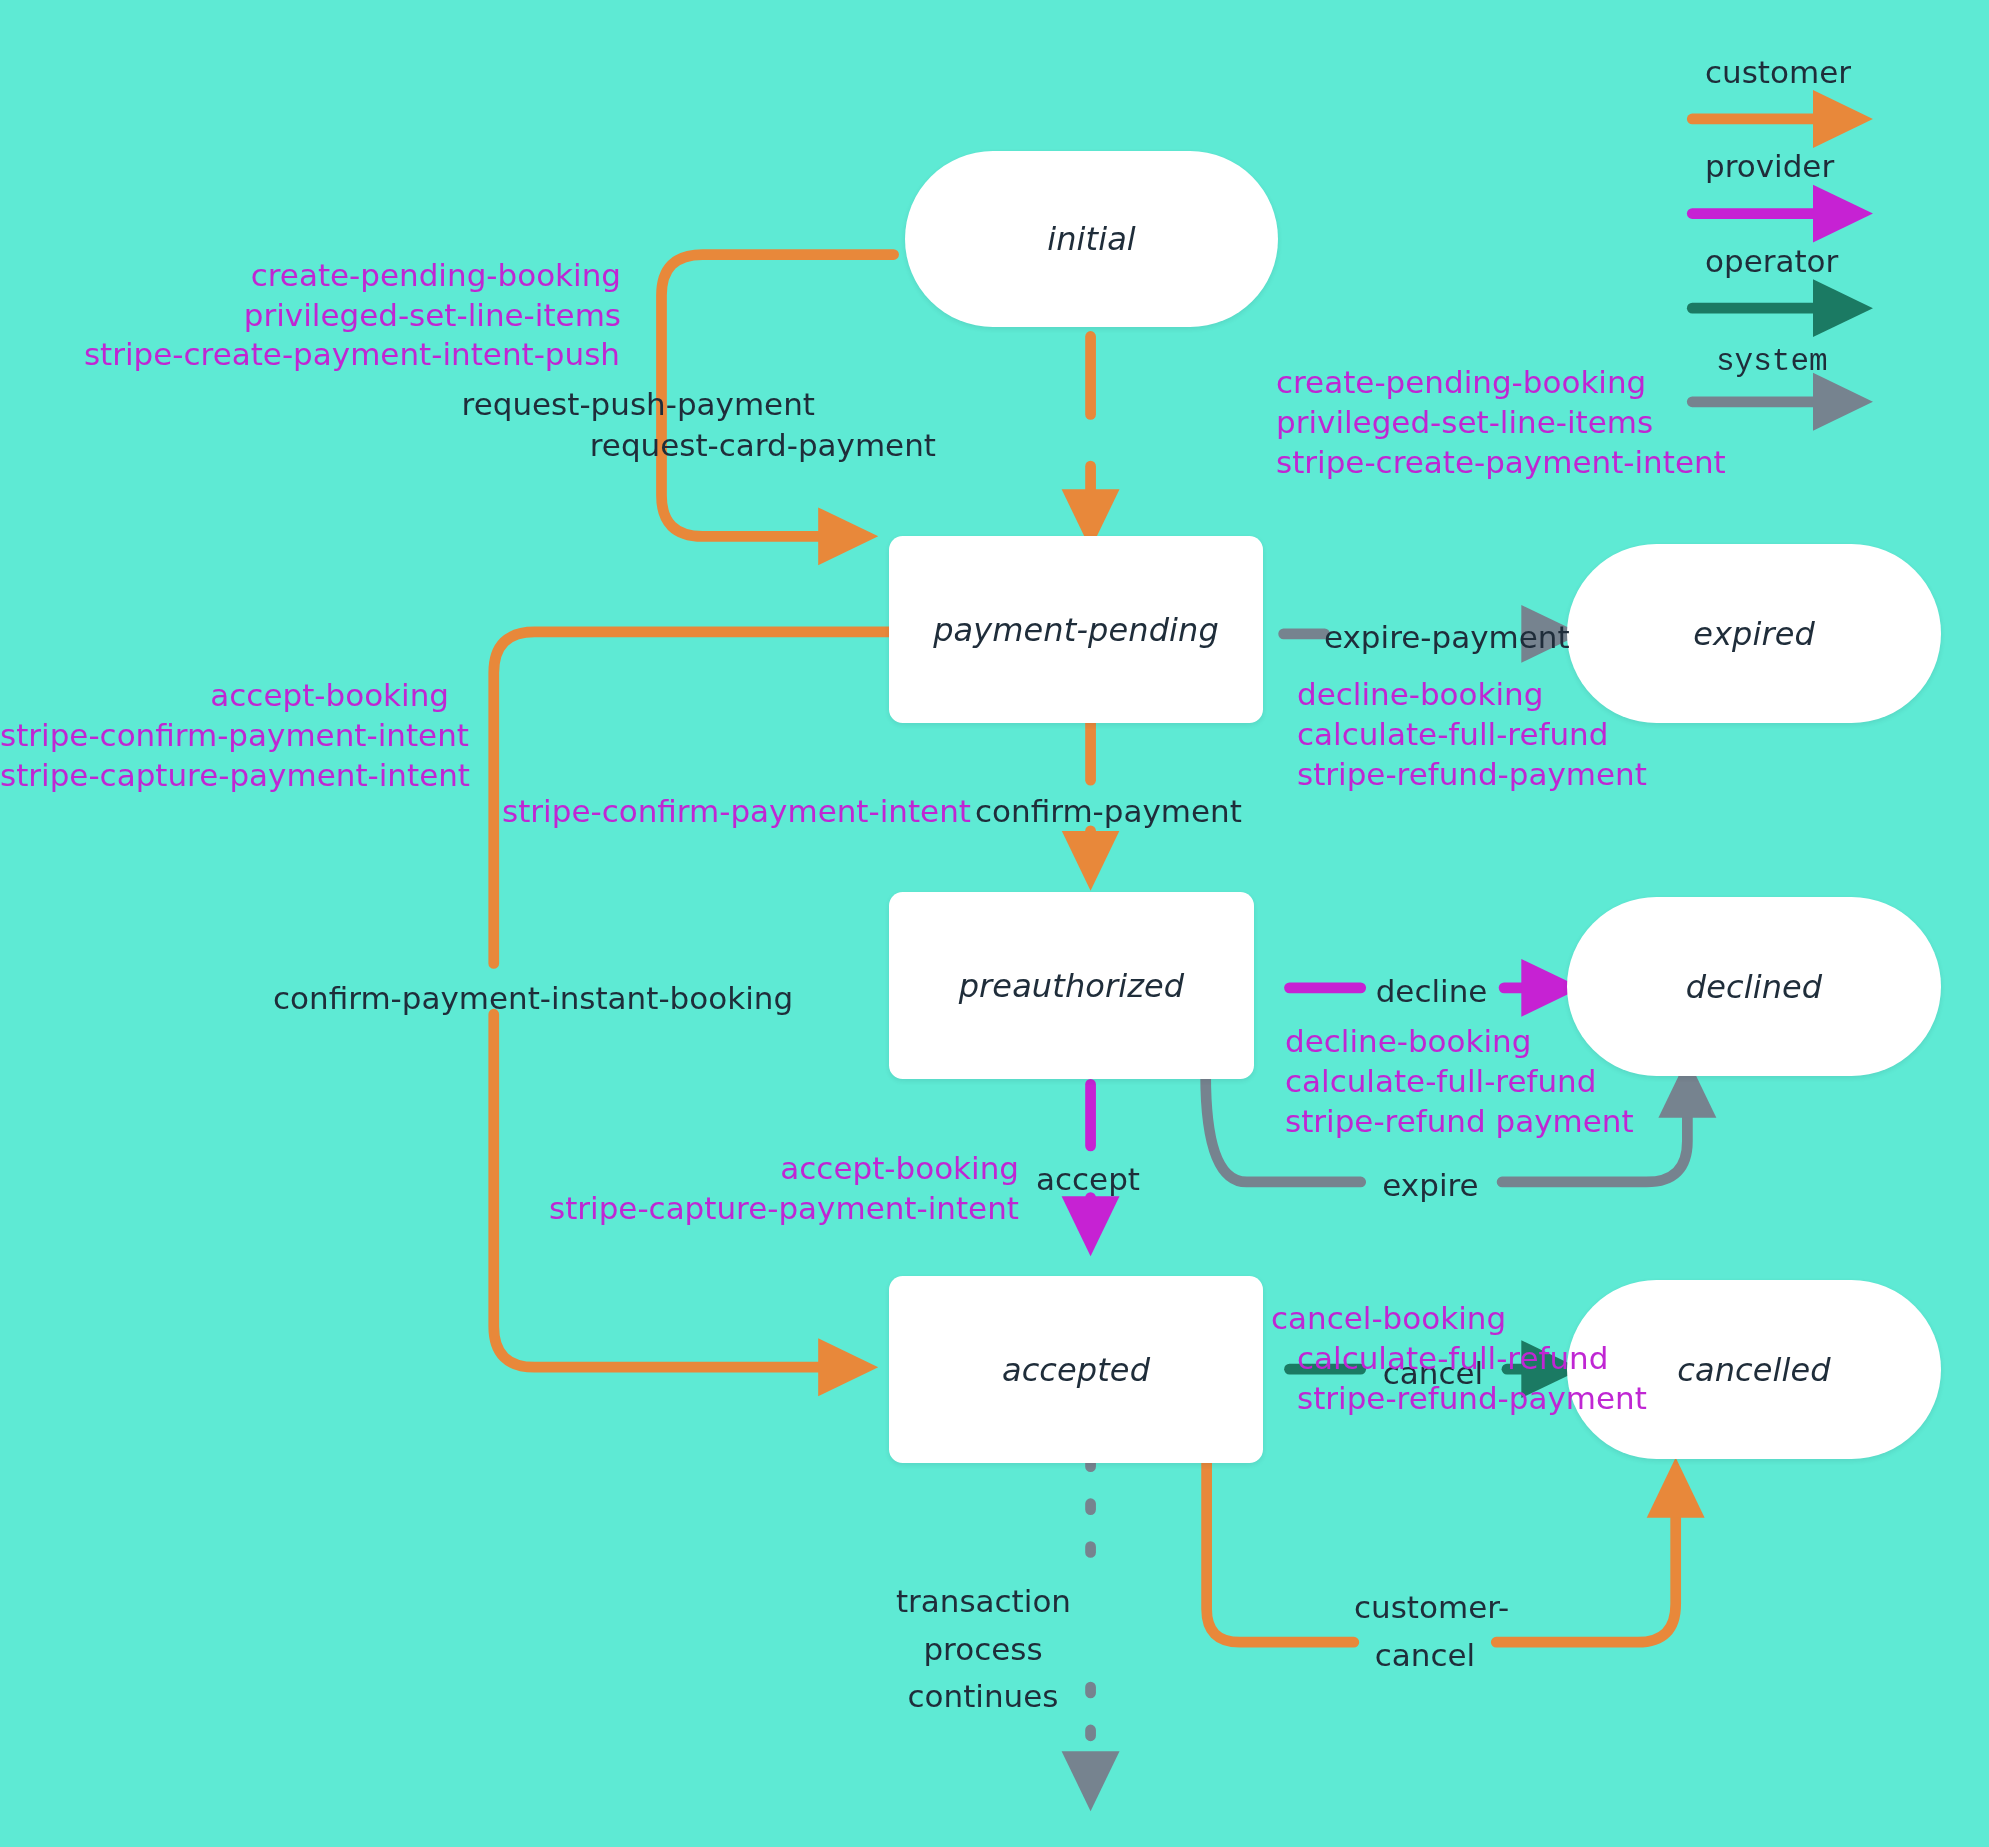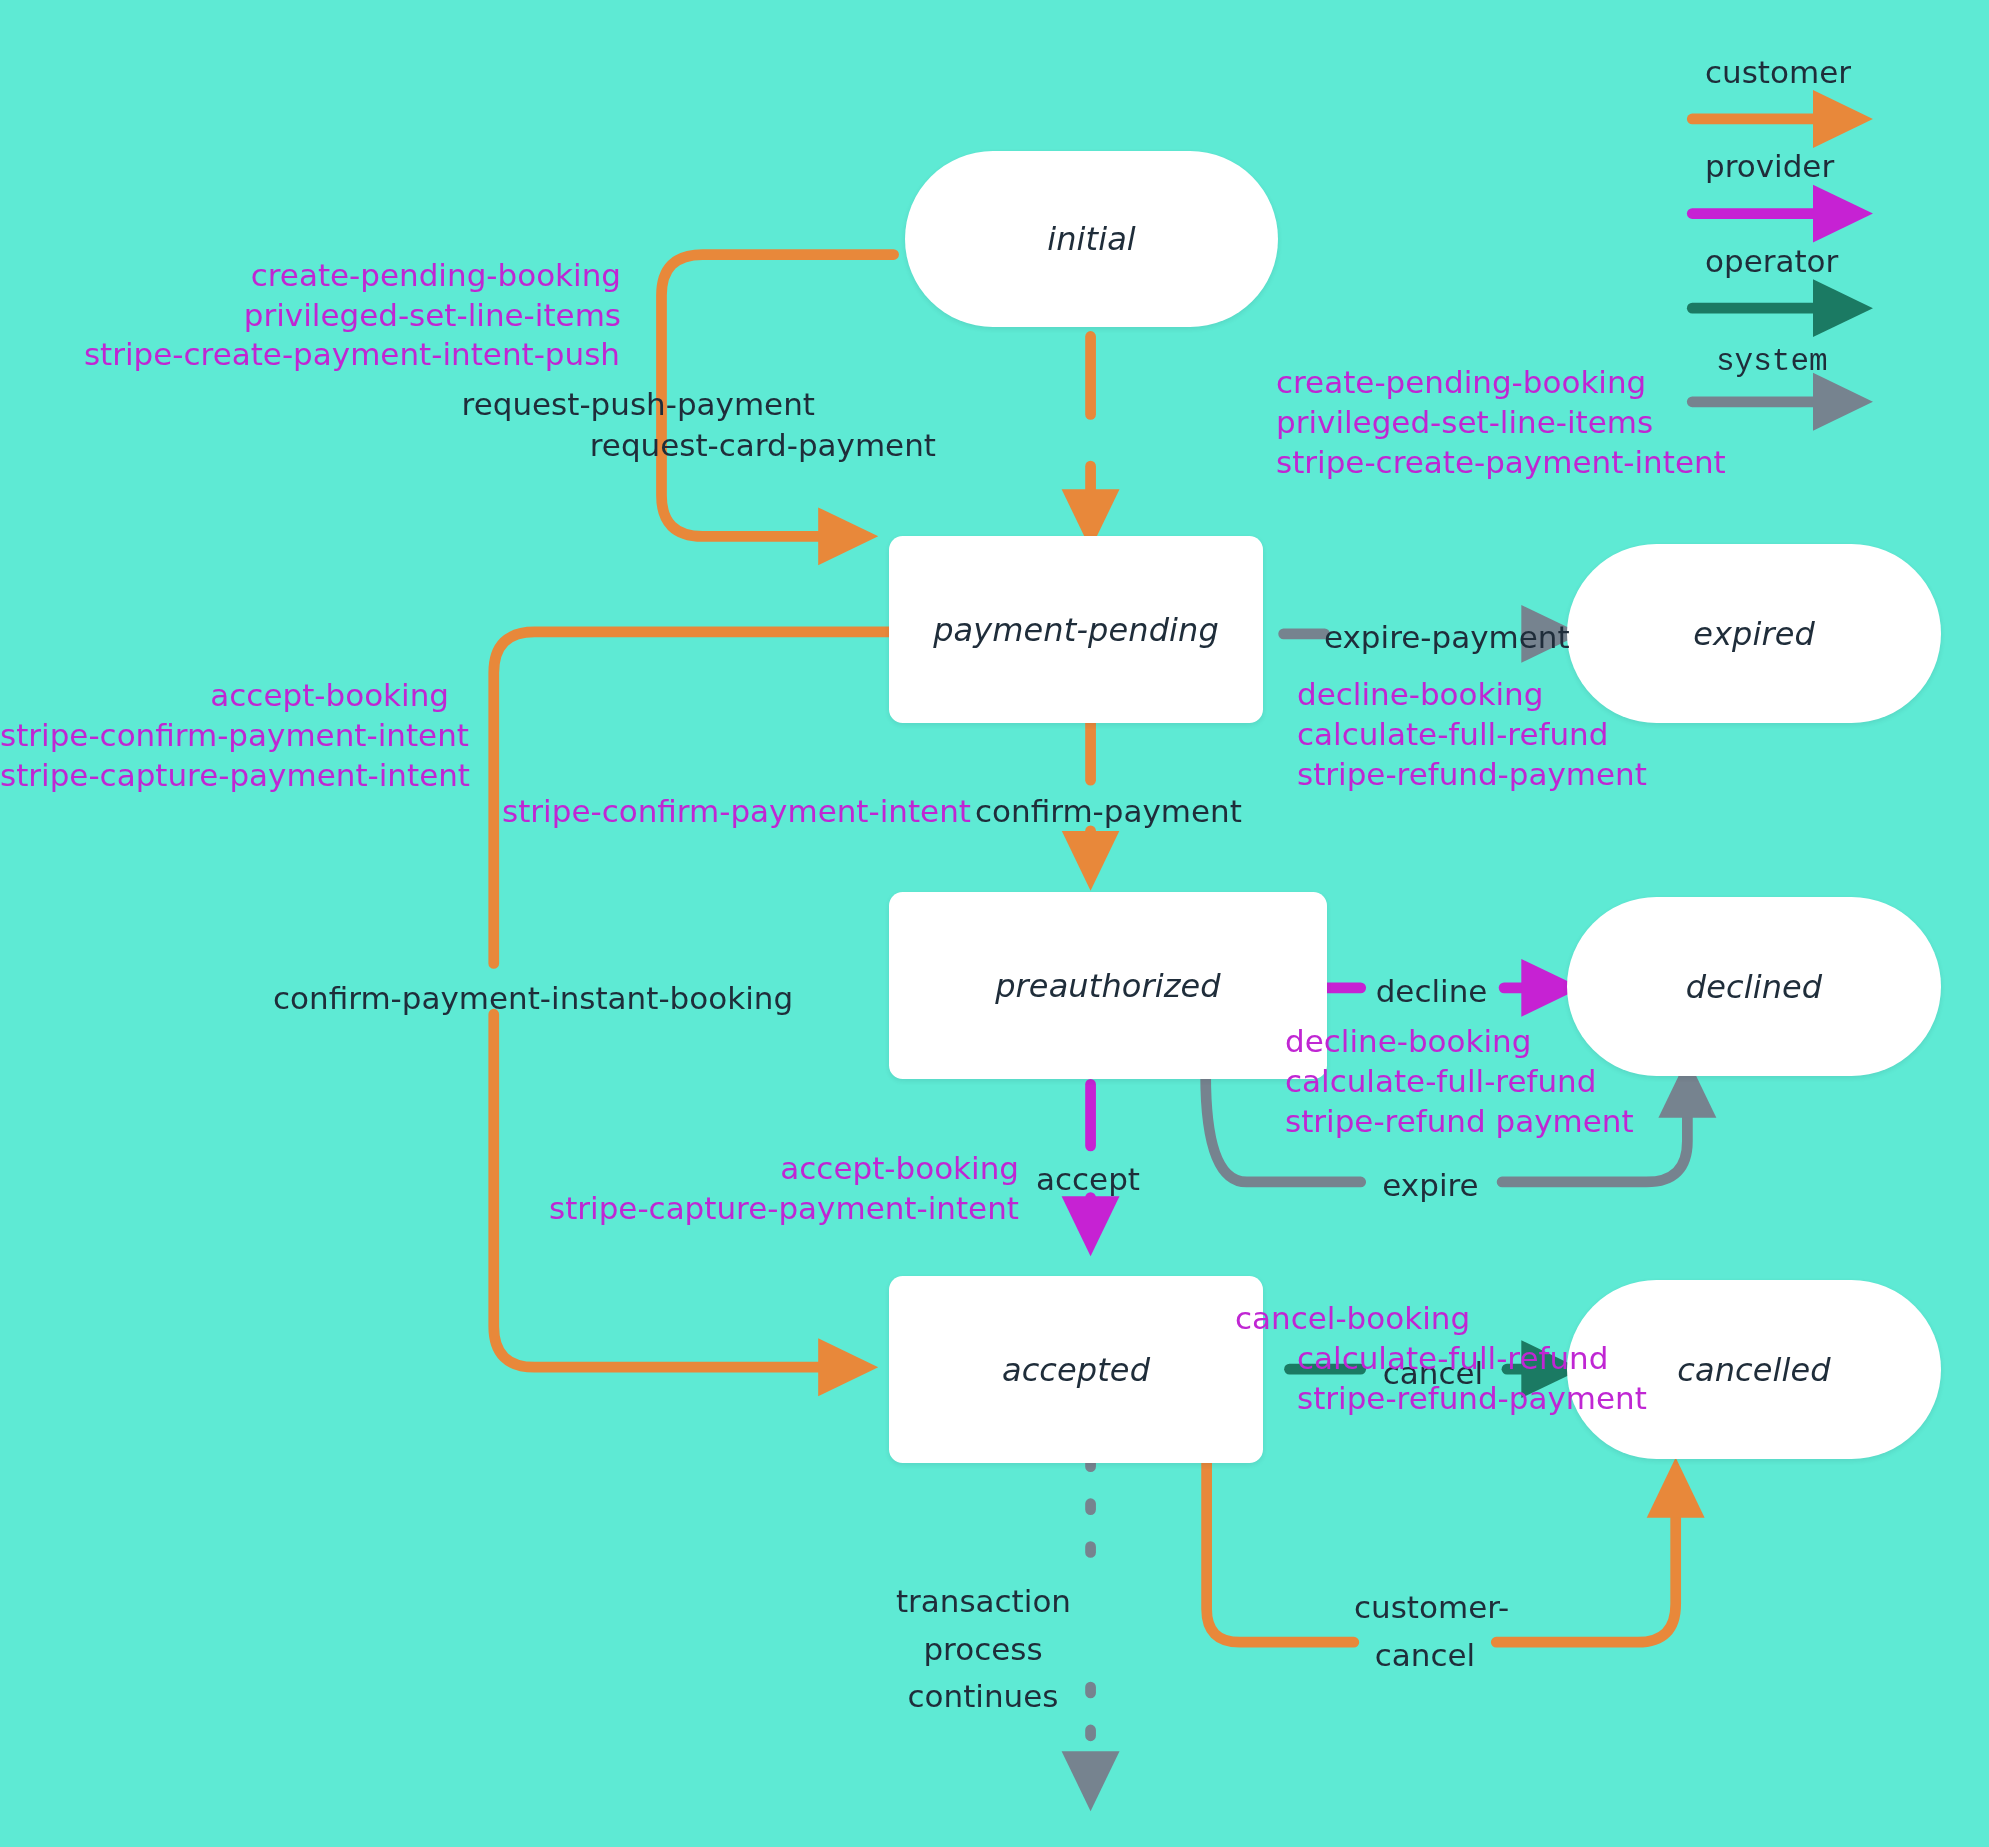--- a/index.html
+++ b/index.html
@@ -93,21 +93,21 @@
   </div>
 
   <div class="node box" style="left:889px;top:536px;width:374px;height:187px;">
     <span>payment-pending</span>
   </div>
 
   <div class="node pill" style="left:1567px;top:544px;width:374px;height:179px;">
     <span>expired</span>
   </div>
 
-  <div class="node box" style="left:889px;top:892px;width:438px;height:187px;">
+  <div class="node box" style="left:889px;top:892px;width:365px;height:187px;">
     <span>preauthorized</span>
   </div>
 
   <div class="node pill" style="left:1567px;top:897px;width:374px;height:179px;">
     <span>declined</span>
   </div>
 
   <div class="node box" style="left:889px;top:1276px;width:374px;height:187px;">
     <span>accepted</span>
   </div>
@@ -150,21 +150,21 @@
   <div class="lbl mag l" style="left:1285px;top:1102px;">stripe-refund payment</div>
 
   <div class="lbl c" style="left:1360px;top:1166px;width:141px;">expire</div>
 
   <div class="lbl mag r" style="left:390px;top:1149px;width:629px;">accept-booking</div>
   <div class="lbl mag r" style="left:390px;top:1189px;width:629px;">stripe-capture-payment-intent</div>
   <div class="lbl l" style="left:1036px;top:1160px;">accept</div>
 
   <div class="lbl c" style="left:1360px;top:1354px;width:146px;">cancel</div>
 
-  <div class="lbl mag l" style="left:1235px;top:1299px;">cancel-booking</div>
+  <div class="lbl mag l" style="left:1271px;top:1299px;">cancel-booking</div>
   <div class="lbl mag l" style="left:1297px;top:1339px;">calculate-full-refund</div>
   <div class="lbl mag l" style="left:1297px;top:1379px;">stripe-refund-payment</div>
 
   <div class="lbl c" style="left:1354px;top:1588px;width:142px;">customer-</div>
   <div class="lbl c" style="left:1354px;top:1636px;width:142px;">cancel</div>
 
   <div class="lbl c" style="left:895px;top:1582px;width:176px;text-align:right;">transaction</div>
   <div class="lbl c" style="left:895px;top:1630px;width:176px;">process</div>
   <div class="lbl c" style="left:895px;top:1677px;width:176px;">continues</div>
 

